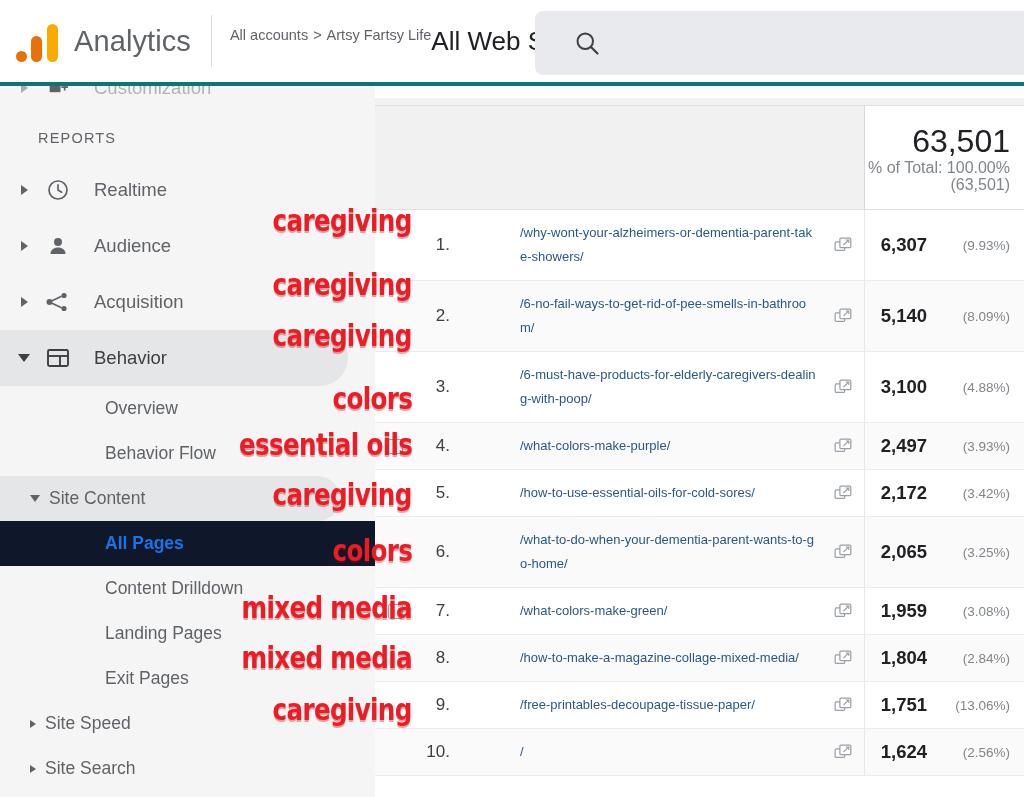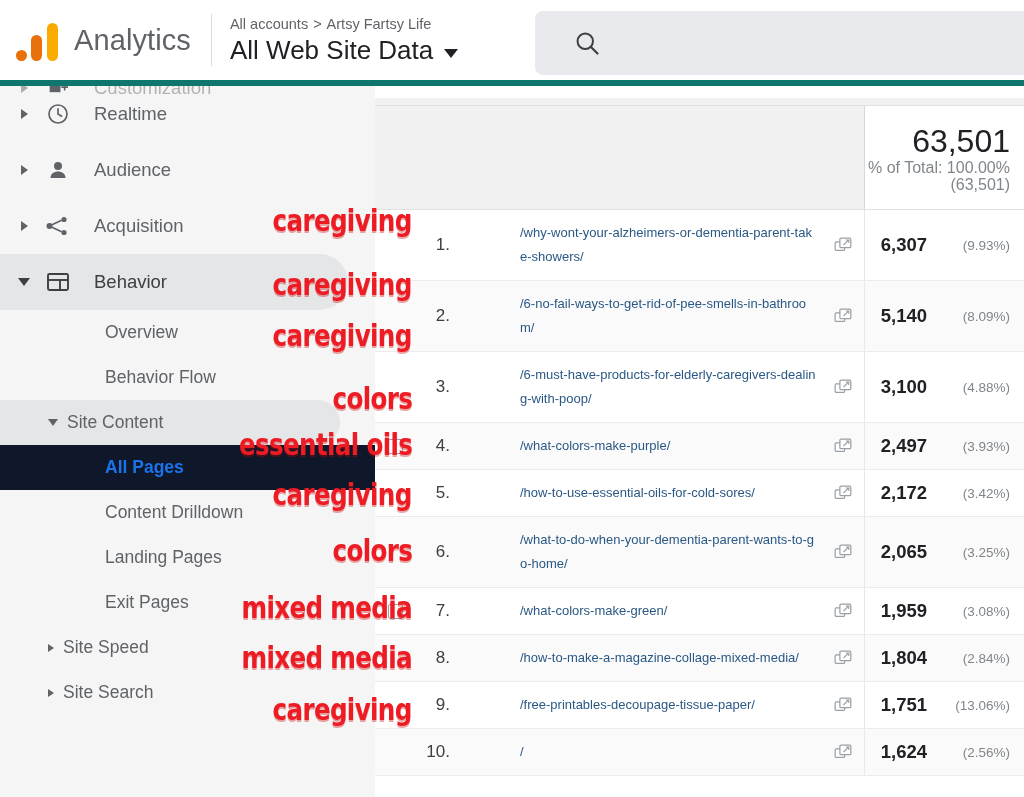--- a/index.html
+++ b/index.html
@@ -8,21 +8,21 @@
     font-family: "Liberation Sans", sans-serif;
     background: #ffffff;
     overflow: hidden;
   }
   #root { position: relative; width: 1024px; height: 797px; background: #fff; }
 
   
   .topbar {
     position: absolute; left: 0; top: 0; width: 1024px; height: 86px;
     background: #ffffff; display: flex; align-items: center;
-    border-bottom: 6px solid #0f766e;
+    border-bottom: 4px solid #0f766e;
     z-index: 40;
   }
   .logo-wrap { display: flex; align-items: center; padding-left: 14px; }
   .ga-logo { position: relative; width: 46px; height: 42px; }
   .ga-logo .bar-tall {
     position: absolute; right: 2px; bottom: 0; width: 11px; height: 38px;
     border-radius: 5.5px; background: #F9AB00;
   }
   .ga-logo .bar-mid {
     position: absolute; right: 18px; bottom: 0; width: 11px; height: 26px;
@@ -32,21 +32,21 @@
     position: absolute; left: 2px; bottom: 0px; width: 11px; height: 11px;
     border-radius: 50%; background: #E8710A;
   }
   .brand-name {
     font-size: 29px; color: #5f6368; letter-spacing: 0.1px;
     margin-left: 14px; font-weight: 400; white-space: nowrap;
   }
   .vdivider {
     width: 1px; height: 52px; background: #dadce0; margin: 0 18px 0 20px;
   }
-  .acct-block { display: flex; flex-direction: column; justify-content: space-between; }
+  .acct-block { display: flex; flex-direction: row; justify-content: space-between; }
   .breadcrumb {
     font-size: 14.5px; color: #5f6368; white-space: nowrap; line-height: 20px;
   }
   .bc-sep { margin: 0 5px; }
   .view-row { display: flex; align-items: center; margin-top: 1px; }
   .view-name {
     font-size: 26px; color: #202124; white-space: nowrap; font-weight: 400;
   }
   .caret-down {
     width: 0; height: 0; margin-left: 11px; margin-top: 6px;
@@ -96,21 +96,21 @@
   .section-head {
     font-size: 14.5px; color: #5f6368; letter-spacing: 1.2px;
     padding: 0 0 0 38px; height: 48px; display: flex; align-items: center;
   }
 
   .sub-row {
     position: relative; display: flex; align-items: center; height: 45px;
     padding-left: 80px;
   }
   .sub-label { font-size: 17.5px; color: #5f6368; white-space: nowrap; }
-  .sub-row.grp { padding-left: 48px; }
+  .sub-row.grp { padding-left: 30px; }
   .sub-row.grp .sub-arrow { margin-right: 9px; flex: none; }
   .sub-row.grp.open { background: #e4e6e8; border-radius: 0 28px 28px 0; width: 340px; }
   .sub-row.leaf { padding-left: 105px; }
   .sub-row.leaf.selected { background: #0f172a; width: 375px; }
   .sub-row.leaf.selected .sub-label { color: #1a73e8; font-weight: bold; }
   .arrow-d-sm {
     width: 0; height: 0;
     border-left: 5px solid transparent; border-right: 5px solid transparent;
     border-top: 7px solid #5f6368;
   }
@@ -226,20 +226,21 @@
         <div class="nav-iconcell">
           <svg width="22" height="20" viewBox="0 0 24 24">
               <rect x="2" y="5" width="13" height="12" fill="#5f6368"></rect>
               <path d="M19 7v3h-3v2h3v3h2v-3h3v-2h-3V7z" fill="#5f6368"></path>
             </svg>
         </div>
         <div class="nav-label" style="opacity:.45">Customization</div>
       </div>
     </div>
 
+    <div class="section-head" style="margin-top:28px;">REPORTS</div>
 
     <div class="nav-row">
       <div class="nav-arrowcell">
           <div class="arrow-r"></div>
         </div>
       <div class="nav-iconcell">
         <svg width="24" height="24" viewBox="0 0 24 24">
             <circle cx="12" cy="12" r="9" fill="none" stroke="#5f6368" stroke-width="1.7"></circle>
             <path d="M12 6.8V12l3.6 2.2" fill="none" stroke="#5f6368" stroke-width="1.7" stroke-linecap="round"></path>
           </svg>

